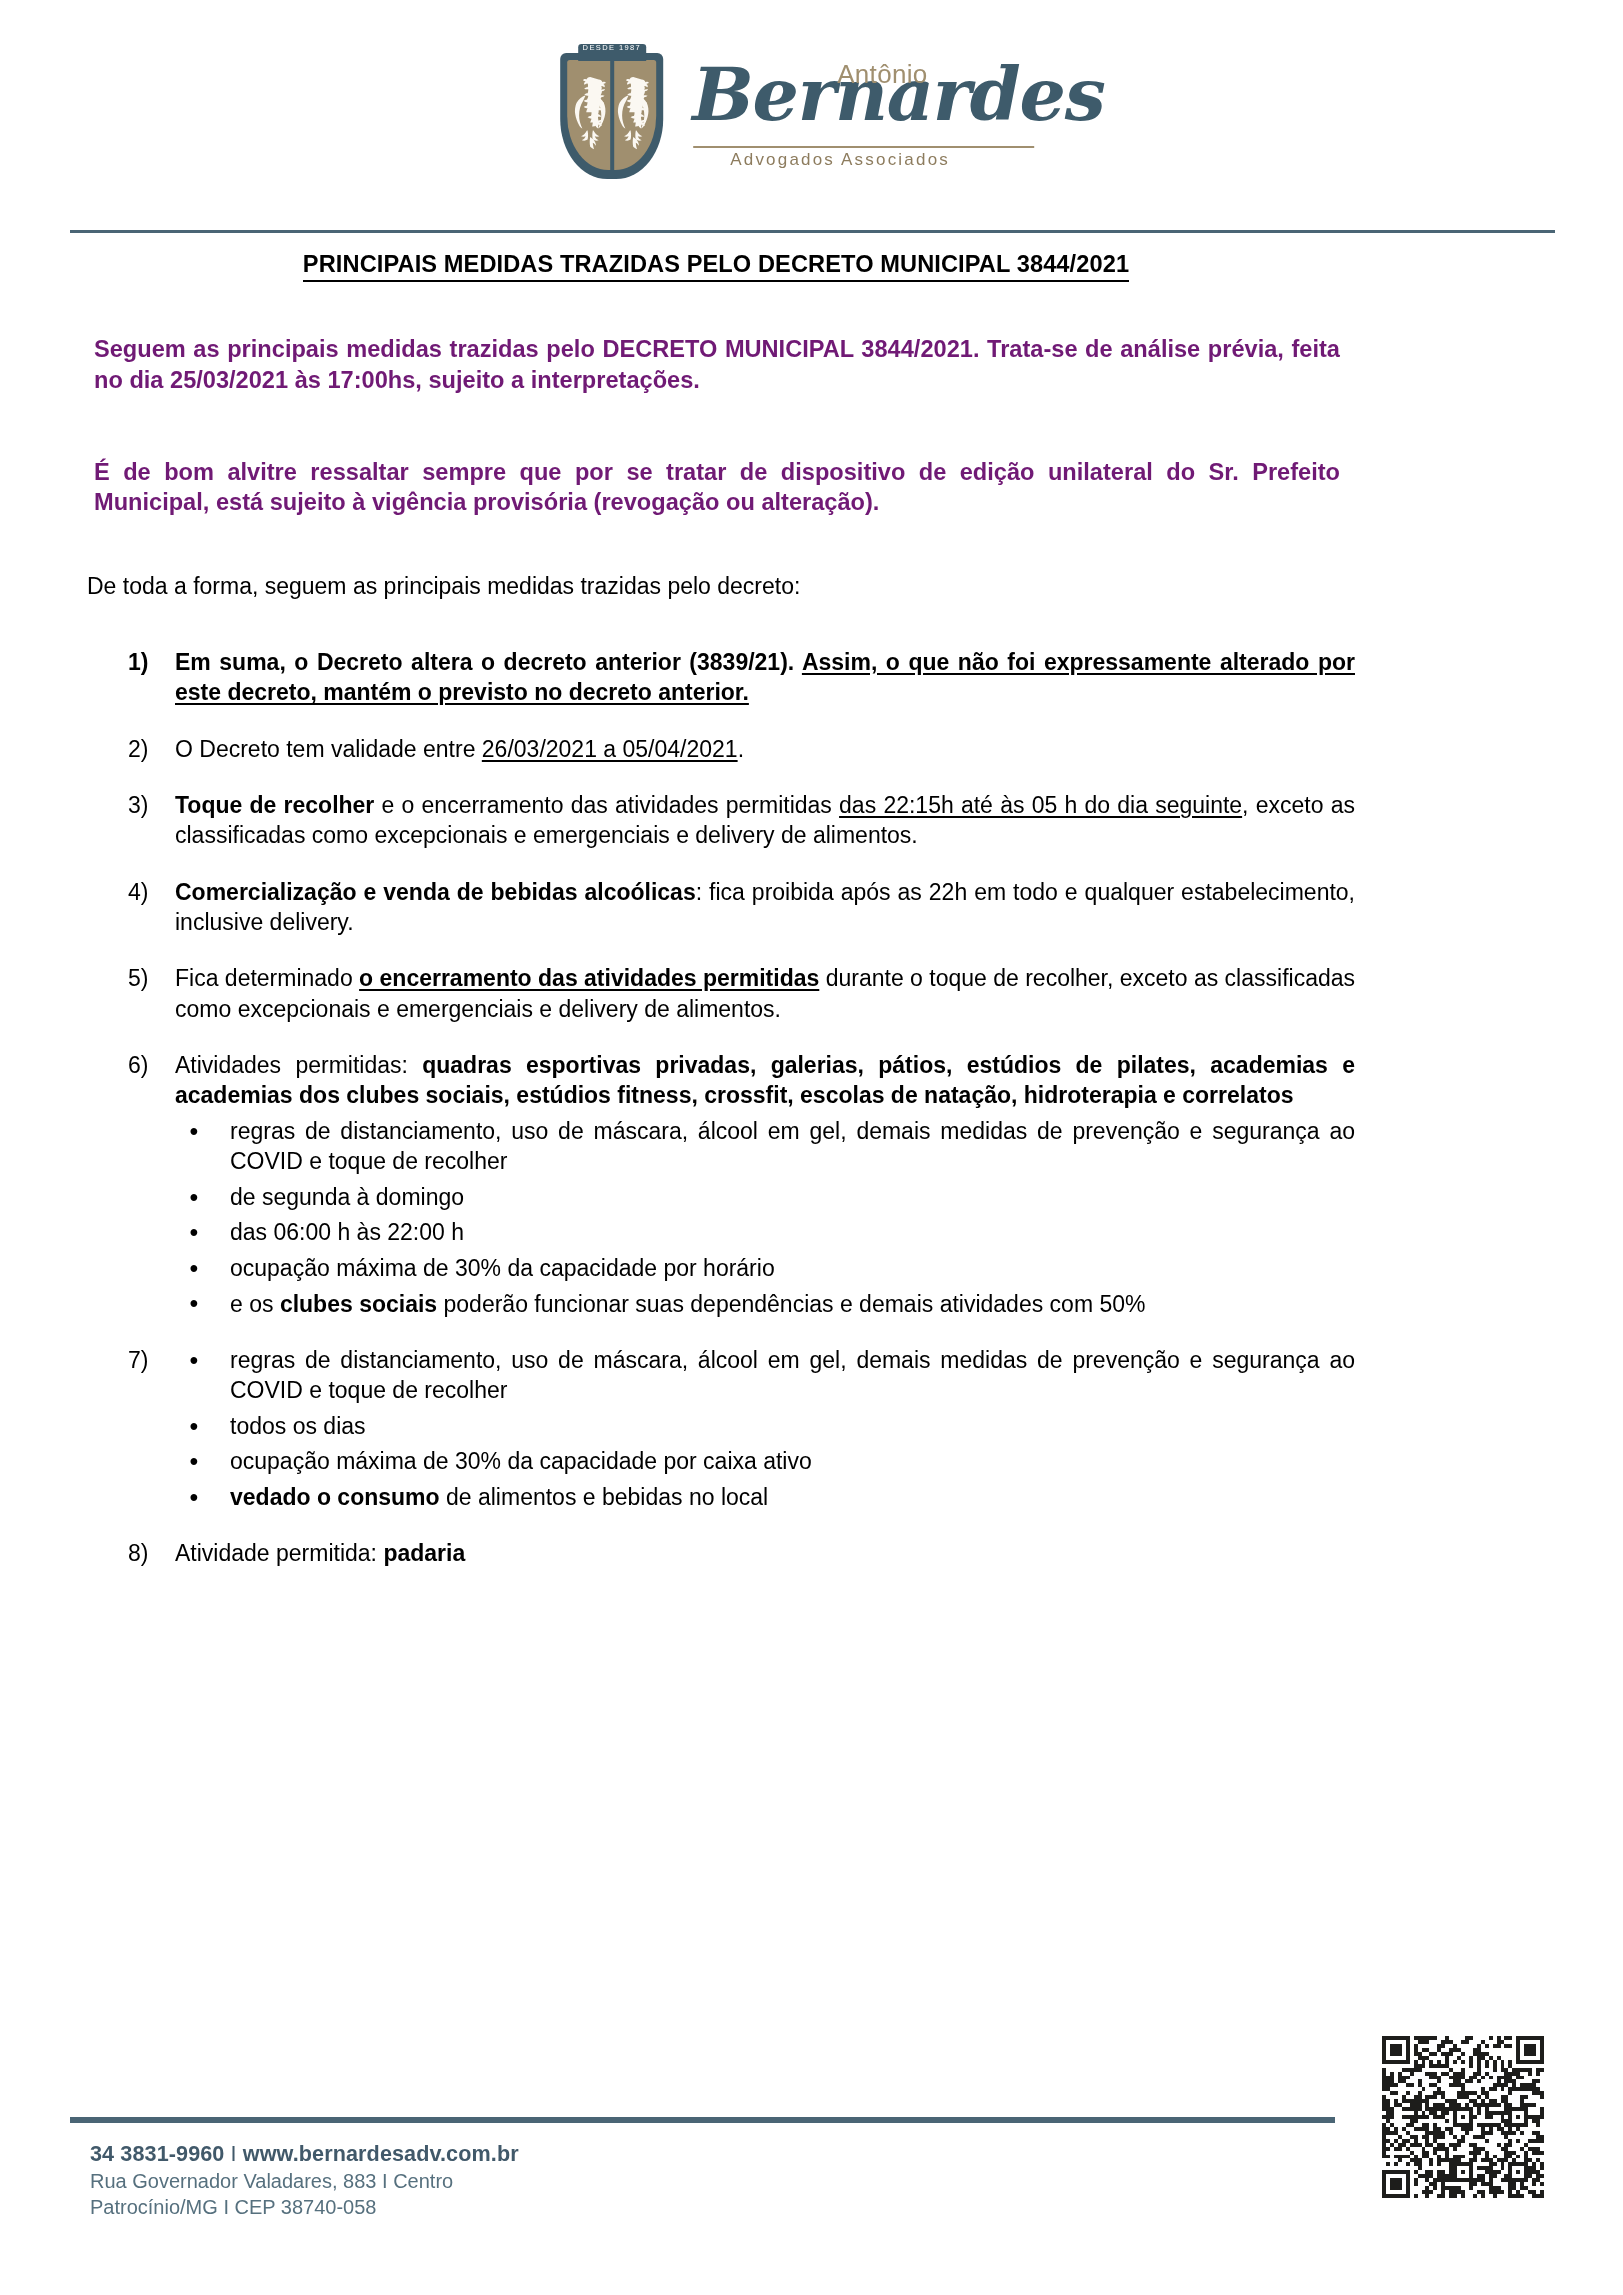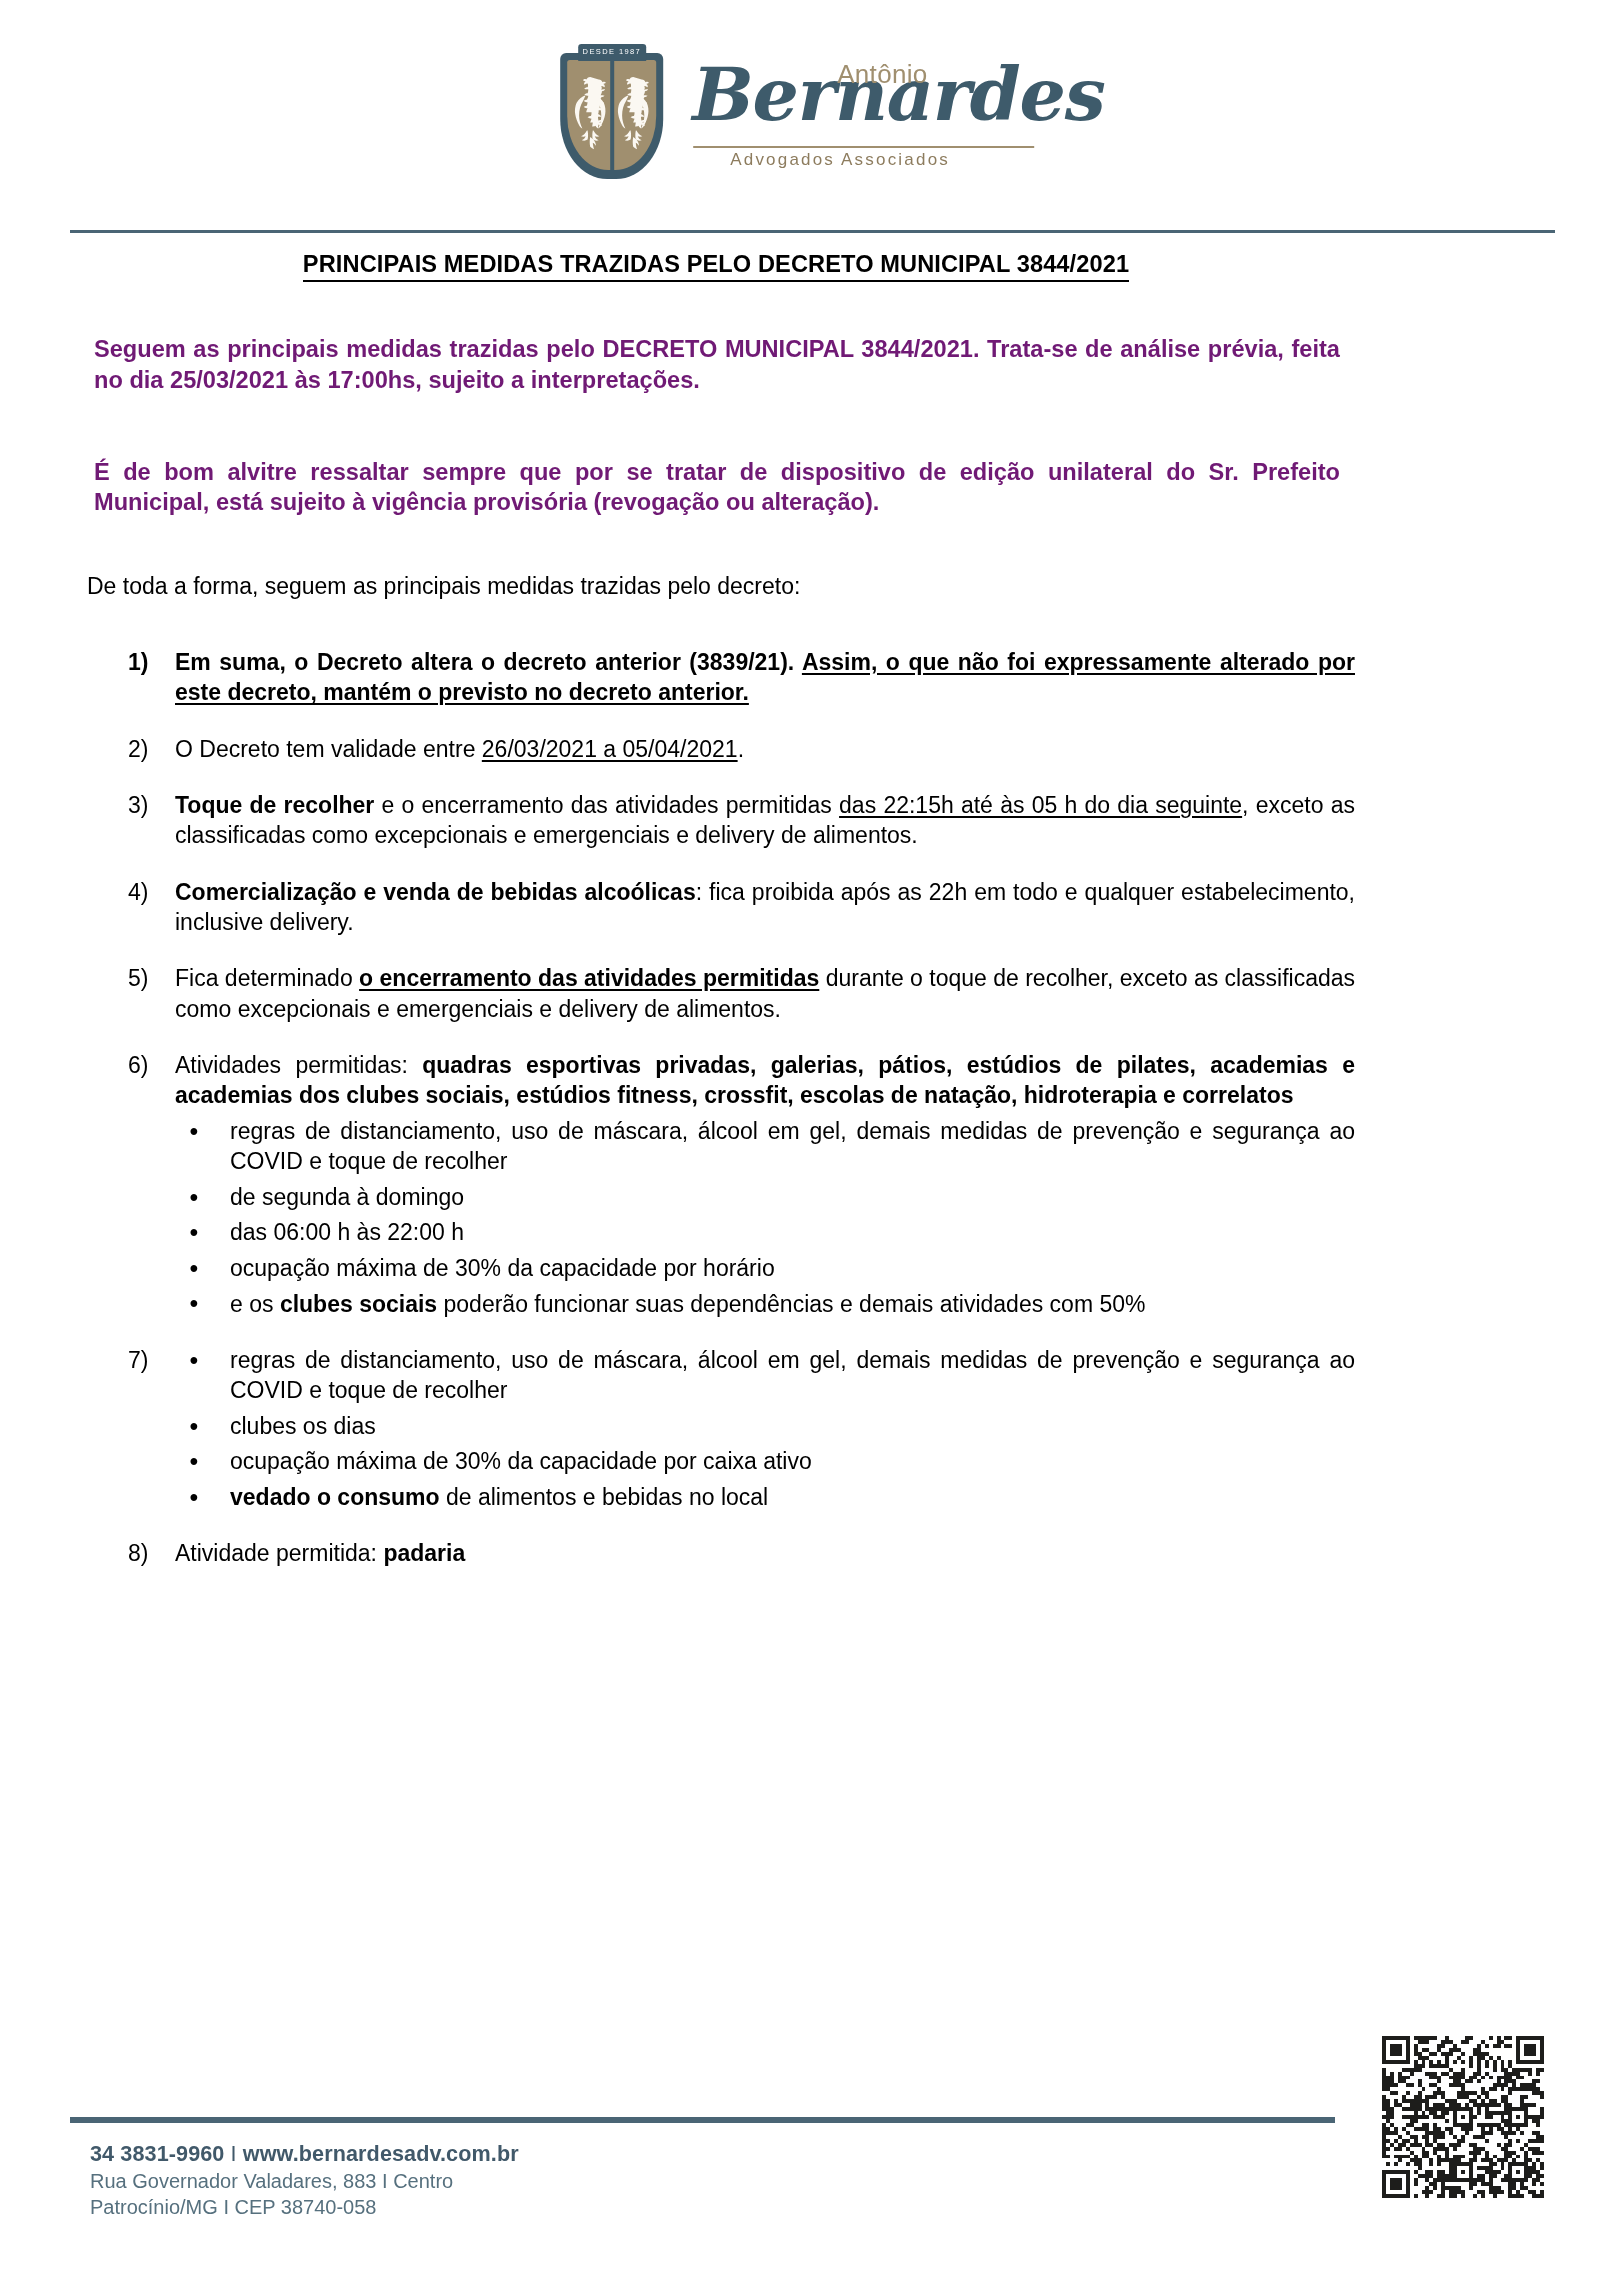--- a/index.html
+++ b/index.html
@@ -55,21 +55,21 @@
   .crest-banner {
     position: absolute;
     top: 0;
     left: 17.7px;
     width: 68px;
     height: 17px;
     background: #3e5b6b;
     border-radius: 3.3px 3.3px 0 0;
     z-index: 3;
     display: flex;
-    align-items: center;
+    align-items: flex-start;
     justify-content: center;
   }
   .crest-banner span {
     color: #ffffff;
     font-size: 7.5px;
     letter-spacing: 1.4px;
     font-family: "Liberation Sans", sans-serif;
     font-weight: 400;
     line-height: 1;
     white-space: nowrap;
@@ -400,21 +400,21 @@
           <li><span class="num">5)</span><span>Fica determinado <u><b>o encerramento das atividades permitidas</b></u> durante o toque de recolher, exceto  as classificadas como excepcionais e emergenciais e delivery de alimentos.</span></li>
           <li><span class="num">6)</span><span>Atividades permitidas: <b>quadras esportivas privadas, galerias, pátios, estúdios de pilates, academias e academias dos clubes sociais, estúdios fitness, crossfit, escolas de natação, hidroterapia e correlatos</b></span><ul class="subs">
               <li>regras de distanciamento, uso de máscara, álcool em gel, demais medidas de prevenção e segurança ao COVID e toque de recolher</li>
               <li class="left-al">de segunda à domingo</li>
               <li class="left-al">das 06:00 h às 22:00 h</li>
               <li class="left-al">ocupação máxima de 30% da capacidade por horário</li>
               <li>e os <b>clubes sociais</b> poderão funcionar suas dependências e demais atividades com 50%</li>
             </ul></li>
           <li><span class="num">7)</span><ul class="subs">
               <li>regras de distanciamento, uso de máscara, álcool em gel, demais medidas de prevenção e segurança ao COVID e toque de recolher</li>
-              <li class="left-al">clubes os dias</li>
+              <li class="left-al">todos os dias</li>
               <li class="left-al">ocupação máxima de 30% da capacidade por caixa ativo</li>
               <li class="left-al"><b>vedado o consumo</b> de alimentos e bebidas no local</li>
             </ul></li>
           <li><span class="num">8)</span><span>Atividade permitida: <b>padaria</b></span></li>
         </ol>
 
     </div>
   </div>
 
   <div class="qr">

